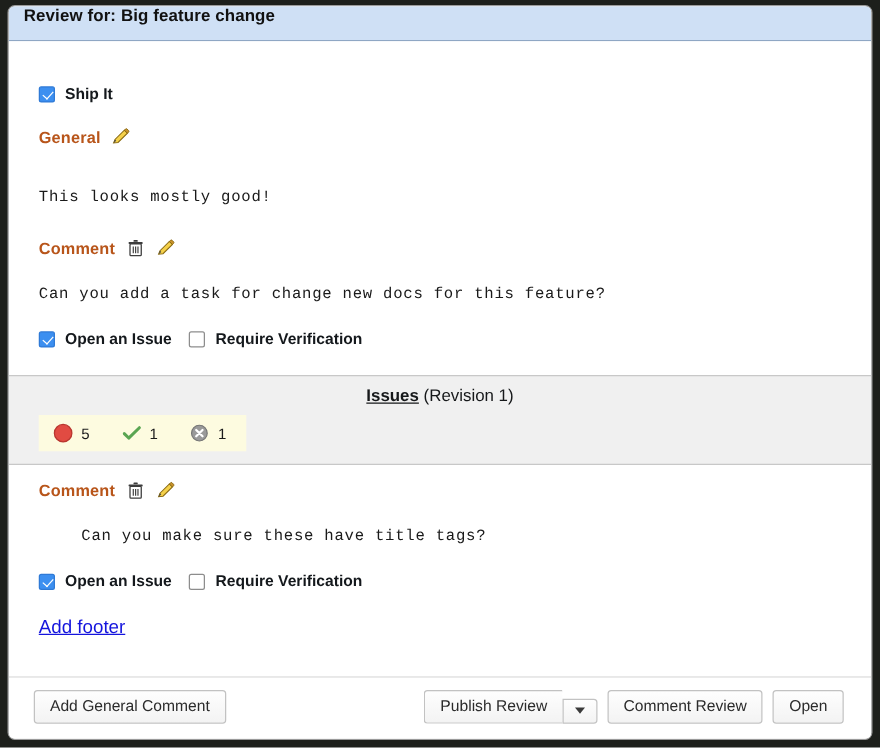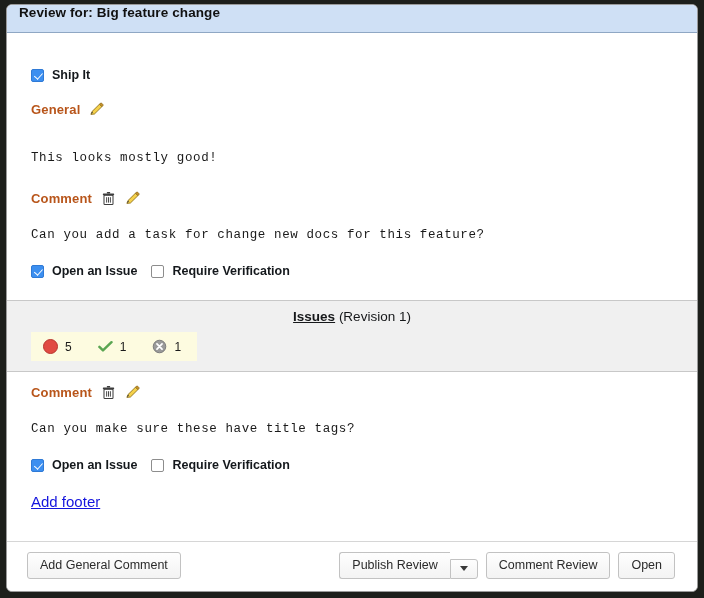--- a/index.html
+++ b/index.html
@@ -351,21 +351,21 @@
           </svg>
         </span>
         <span class="icon-btn">
           <svg width="15" height="15" viewBox="0 0 16 16">
             <path d="M2 13.2 L3.2 10.2 L11.2 2.3 L13.8 4.9 L5.8 12.8 Z" fill="#f5d14a" stroke="#8a6a12" stroke-width="0.9"></path>
             <path d="M11.2 2.3 L13.8 4.9 L14.8 3.9 C15.2 3.5 15.2 3.0 14.8 2.6 L13.5 1.3 C13.1 0.9 12.6 0.9 12.2 1.3 Z" fill="#c9922b" stroke="#8a6a12" stroke-width="0.8"></path>
             <path d="M2 13.2 L3.2 10.2 L4.3 11.3 Z" fill="#4a4a4a"></path>
           </svg>
         </span>
       </div>
-      <div class="mono-text" style="margin-top:22px;">Can you make sure these have title tags?</div>
+      <div class="mono-text" style="margin-top:22px;margin-left:34px;">Can you make sure these have title tags?</div>
 
       <div class="check-row" style="margin-top:22px; gap:8px;">
         <span class="cbox on"></span>
         <span class="cb-label">Open an Issue</span>
         <span class="cbox off" style="margin-left:6px;"></span>
         <span class="cb-label">Require Verification</span>
       </div>
 
       <div style="margin-top:21px;">
         <span class="plain-link">Add footer</span>

